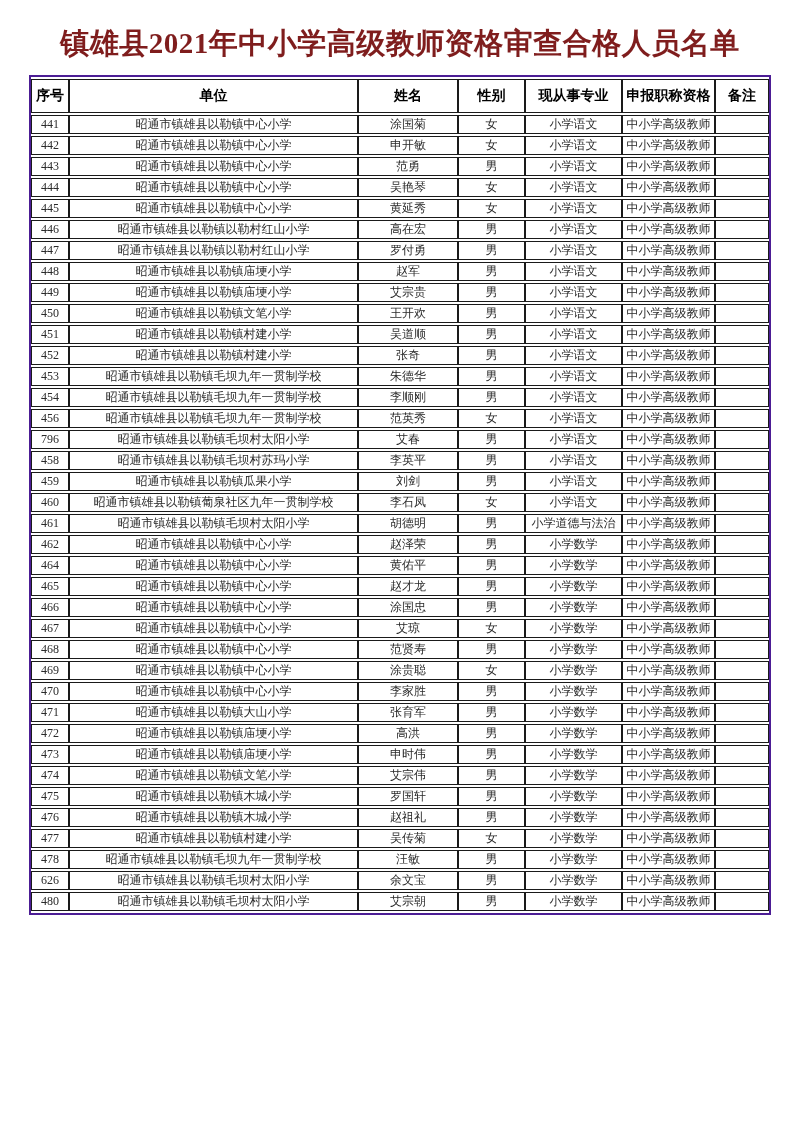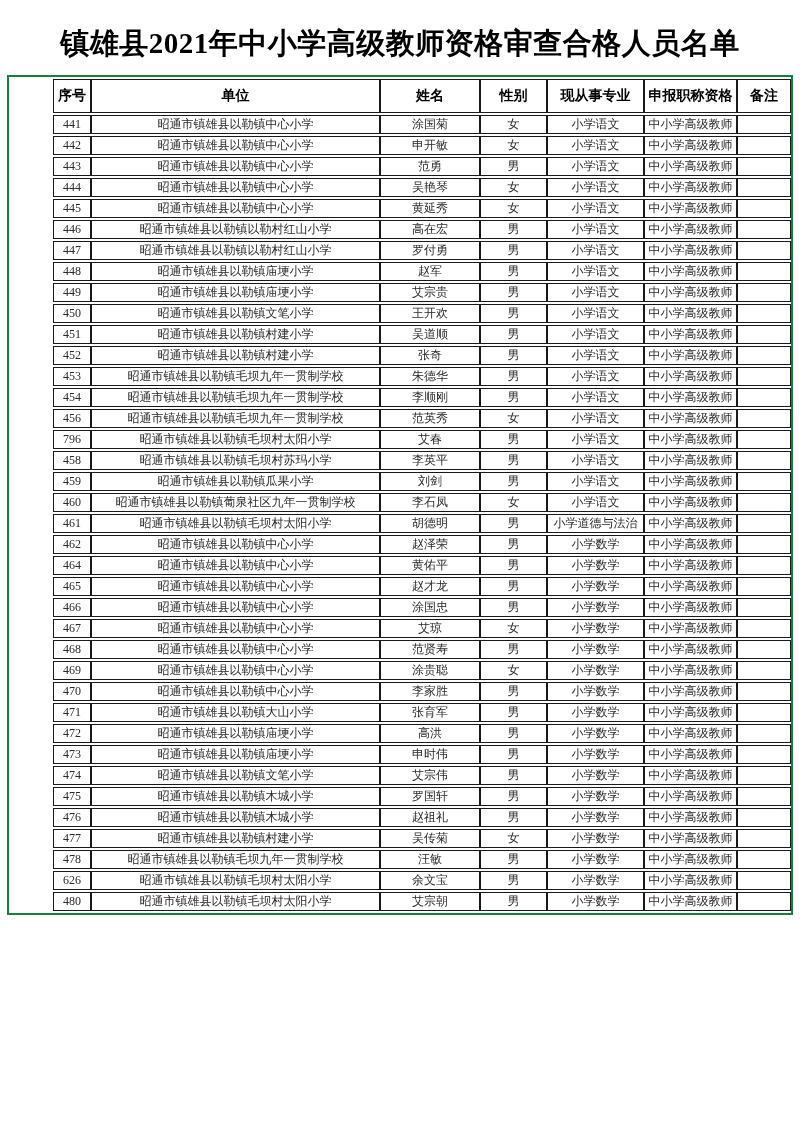--- a/index.html
+++ b/index.html
@@ -18,31 +18,30 @@
     padding-top: 24px;
     overflow: hidden;
   }
   .doc-title {
     width: 760px;
     margin: 0 auto;
     text-align: center;
     font-size: 29px;
     font-weight: bold;
     letter-spacing: 0.5px;
-    color: #000000;
+    color: #7f1d1d;
     white-space: nowrap;
   }
   table.roster {
     margin: 11px auto 8px auto;
     width: 738px;
     table-layout: fixed;
     border-collapse: separate;
     border-spacing: 0 2px;
-    border: 2px solid #15803d;
-    padding-left: 44px;
+    border: 2px solid #4c1d95;
   }
   table.roster th, table.roster td {
     border: 1px solid #1a1a1a;
     text-align: center;
     vertical-align: middle;
     overflow: hidden;
     white-space: nowrap;
     padding: 0 2px;
     box-sizing: border-box;
   }

